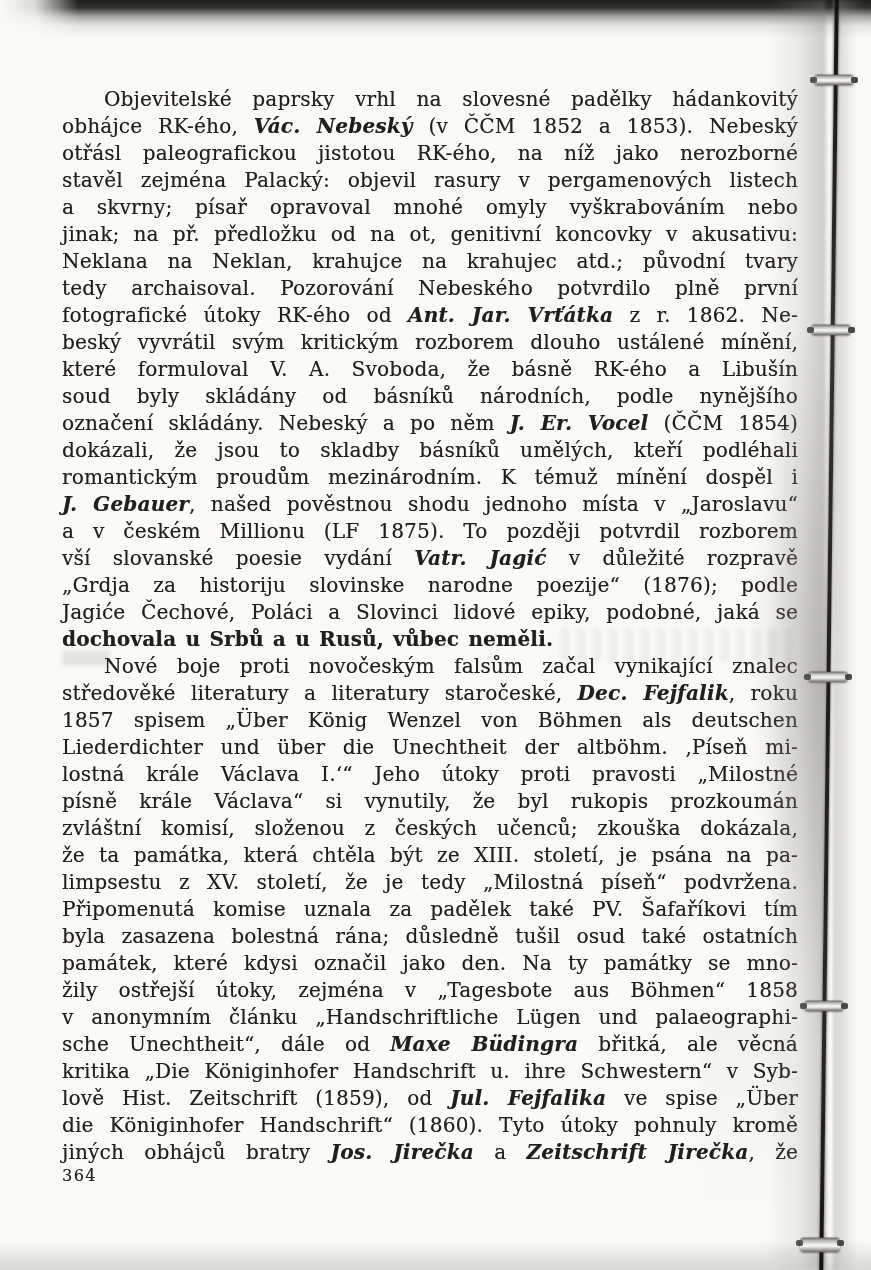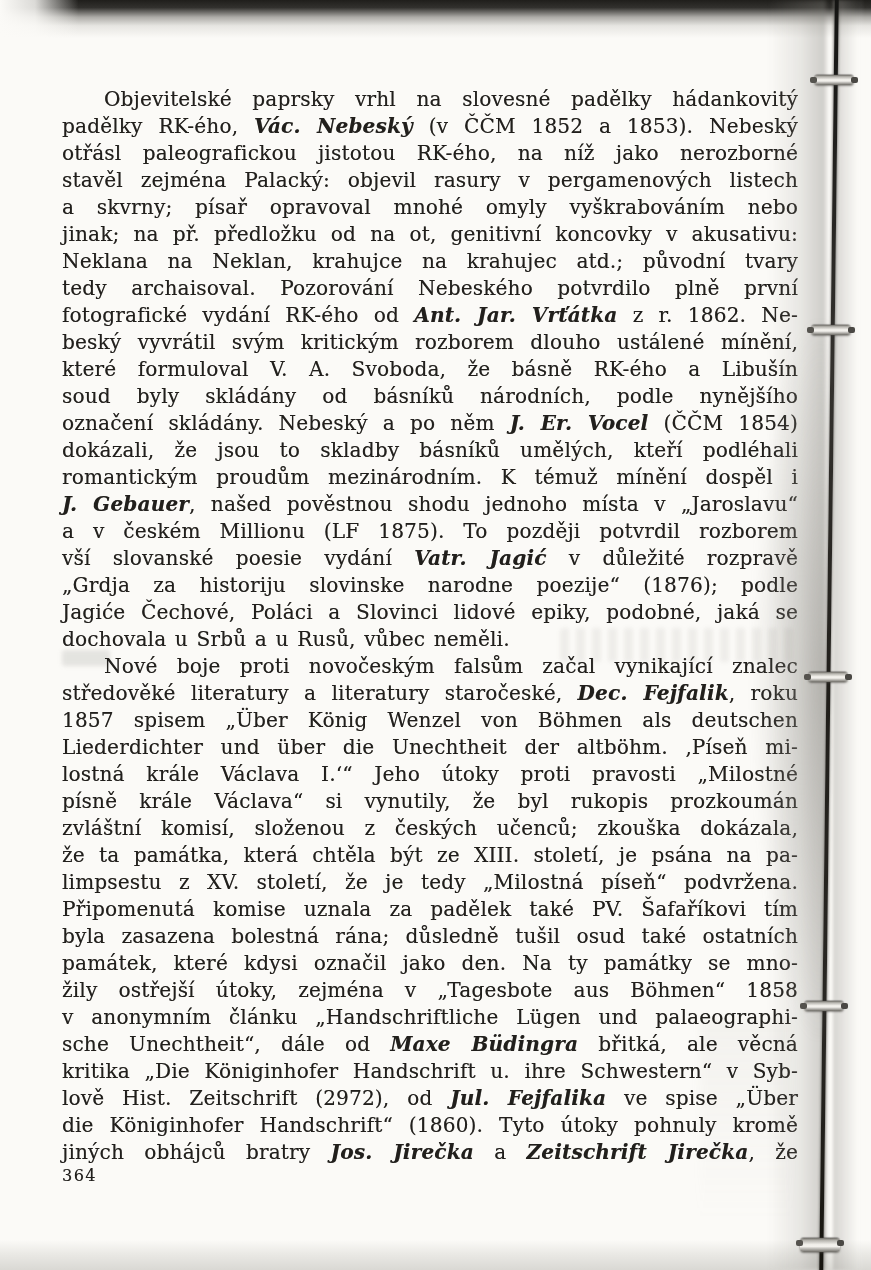--- a/index.html
+++ b/index.html
@@ -12,21 +12,21 @@
   
   .page-text {
     position:absolute; left:62px; top:86px; width:736px; z-index:1;
     color:#211f1c; font-size:20px; line-height:27px;
     letter-spacing:0.2px; word-spacing:2px;
     text-shadow:0.2px 0 0 rgba(33,31,28,.55);
   }
   .paragraph { margin:0; }
   .line { text-align:justify; text-align-last:justify; }
   .line.indent { text-indent:42px; }
-  .line.last { text-align-last:left; }
+  .line.last { text-align-last:left;font-weight:bold; }
   .line em { font-style:italic;font-weight:bold; }
 
   .page-number {
     position:absolute; left:62px; top:1166px; z-index:1;
     color:#211f1c; font-size:16px; letter-spacing:1.5px;
     text-shadow:0.2px 0 0 rgba(33,31,28,.55);
   }
 
   
   .top-shadow {
@@ -105,28 +105,28 @@
 
 <div id="page">
 
   <div class="smudge-a"></div>
   <div class="smudge-b"></div>
   <div class="smudge-c"></div>
 
   <div class="page-text">
       <div class="paragraph">
         <div class="line indent"><span>Objevitelské paprsky vrhl na slovesné padělky hádankovitý</span></div>
-        <div class="line"><span>padělky RK-ého, </span><em>Vác. Nebeský</em><span> (v ČČM 1852 a 1853). Nebeský</span></div>
+        <div class="line"><span>obhájce RK-ého, </span><em>Vác. Nebeský</em><span> (v ČČM 1852 a 1853). Nebeský</span></div>
         <div class="line"><span>otřásl paleografickou jistotou RK-ého, na níž jako nerozborné</span></div>
         <div class="line"><span>stavěl zejména Palacký: objevil rasury v pergamenových listech</span></div>
         <div class="line"><span>a skvrny; písař opravoval mnohé omyly vyškrabováním nebo</span></div>
         <div class="line"><span>jinak; na př. předložku od na ot, genitivní koncovky v akusativu:</span></div>
         <div class="line"><span>Neklana na Neklan, krahujce na krahujec atd.; původní tvary</span></div>
         <div class="line"><span>tedy archaisoval. Pozorování Nebeského potvrdilo plně první</span></div>
-        <div class="line"><span>fotografické vydání RK-ého od </span><em>Ant. Jar. Vrťátka</em><span> z r. 1862. Ne-</span></div>
+        <div class="line"><span>fotografické útoky RK-ého od </span><em>Ant. Jar. Vrťátka</em><span> z r. 1862. Ne-</span></div>
         <div class="line"><span>beský vyvrátil svým kritickým rozborem dlouho ustálené mínění,</span></div>
         <div class="line"><span>které formuloval V. A. Svoboda, že básně RK-ého a Libušín</span></div>
         <div class="line"><span>soud byly skládány od básníků národních, podle nynějšího</span></div>
         <div class="line"><span>označení skládány. Nebeský a po něm </span><em>J. Er. Vocel</em><span> (ČČM 1854)</span></div>
         <div class="line"><span>dokázali, že jsou to skladby básníků umělých, kteří podléhali</span></div>
         <div class="line"><span>romantickým proudům mezinárodním. K témuž mínění dospěl i</span></div>
         <div class="line"><em>J. Gebauer</em><span>, našed pověstnou shodu jednoho místa v „Jaroslavu“</span></div>
         <div class="line"><span>a v českém Millionu (LF 1875). To později potvrdil rozborem</span></div>
         <div class="line"><span>vší slovanské poesie vydání </span><em>Vatr. Jagić</em><span> v důležité rozpravě</span></div>
         <div class="line"><span>„Grdja za historiju slovinske narodne poezije“ (1876); podle</span></div>
@@ -143,21 +143,21 @@
         <div class="line"><span>zvláštní komisí, složenou z českých učenců; zkouška dokázala,</span></div>
         <div class="line"><span>že ta památka, která chtěla být ze XIII. století, je psána na pa-</span></div>
         <div class="line"><span>limpsestu z XV. století, že je tedy „Milostná píseň“ podvržena.</span></div>
         <div class="line"><span>Připomenutá komise uznala za padělek také PV. Šafaříkovi tím</span></div>
         <div class="line"><span>byla zasazena bolestná rána; důsledně tušil osud také ostatních</span></div>
         <div class="line"><span>památek, které kdysi označil jako den. Na ty památky se mno-</span></div>
         <div class="line"><span>žily ostřejší útoky, zejména v „Tagesbote aus Böhmen“ 1858</span></div>
         <div class="line"><span>v anonymním článku „Handschriftliche Lügen und palaeographi-</span></div>
         <div class="line"><span>sche Unechtheit“, dále od </span><em>Maxe Büdingra</em><span> břitká, ale věcná</span></div>
         <div class="line"><span>kritika „Die Königinhofer Handschrift u. ihre Schwestern“ v Syb-</span></div>
-        <div class="line"><span>lově Hist. Zeitschrift (2972), od </span><em>Jul. Fejfalika</em><span> ve spise „Über</span></div>
+        <div class="line"><span>lově Hist. Zeitschrift (1859), od </span><em>Jul. Fejfalika</em><span> ve spise „Über</span></div>
         <div class="line"><span>die Königinhofer Handschrift“ (1860). Tyto útoky pohnuly kromě</span></div>
         <div class="line"><span>jiných obhájců bratry </span><em>Jos. Jirečka</em><span> a </span><em>Zeitschrift Jirečka</em><span>, že</span></div>
       </div>
     </div>
 
   <div class="page-number">364</div>
 
   <div class="top-shadow"></div>
   <div class="bottom-shadow"></div>
 

